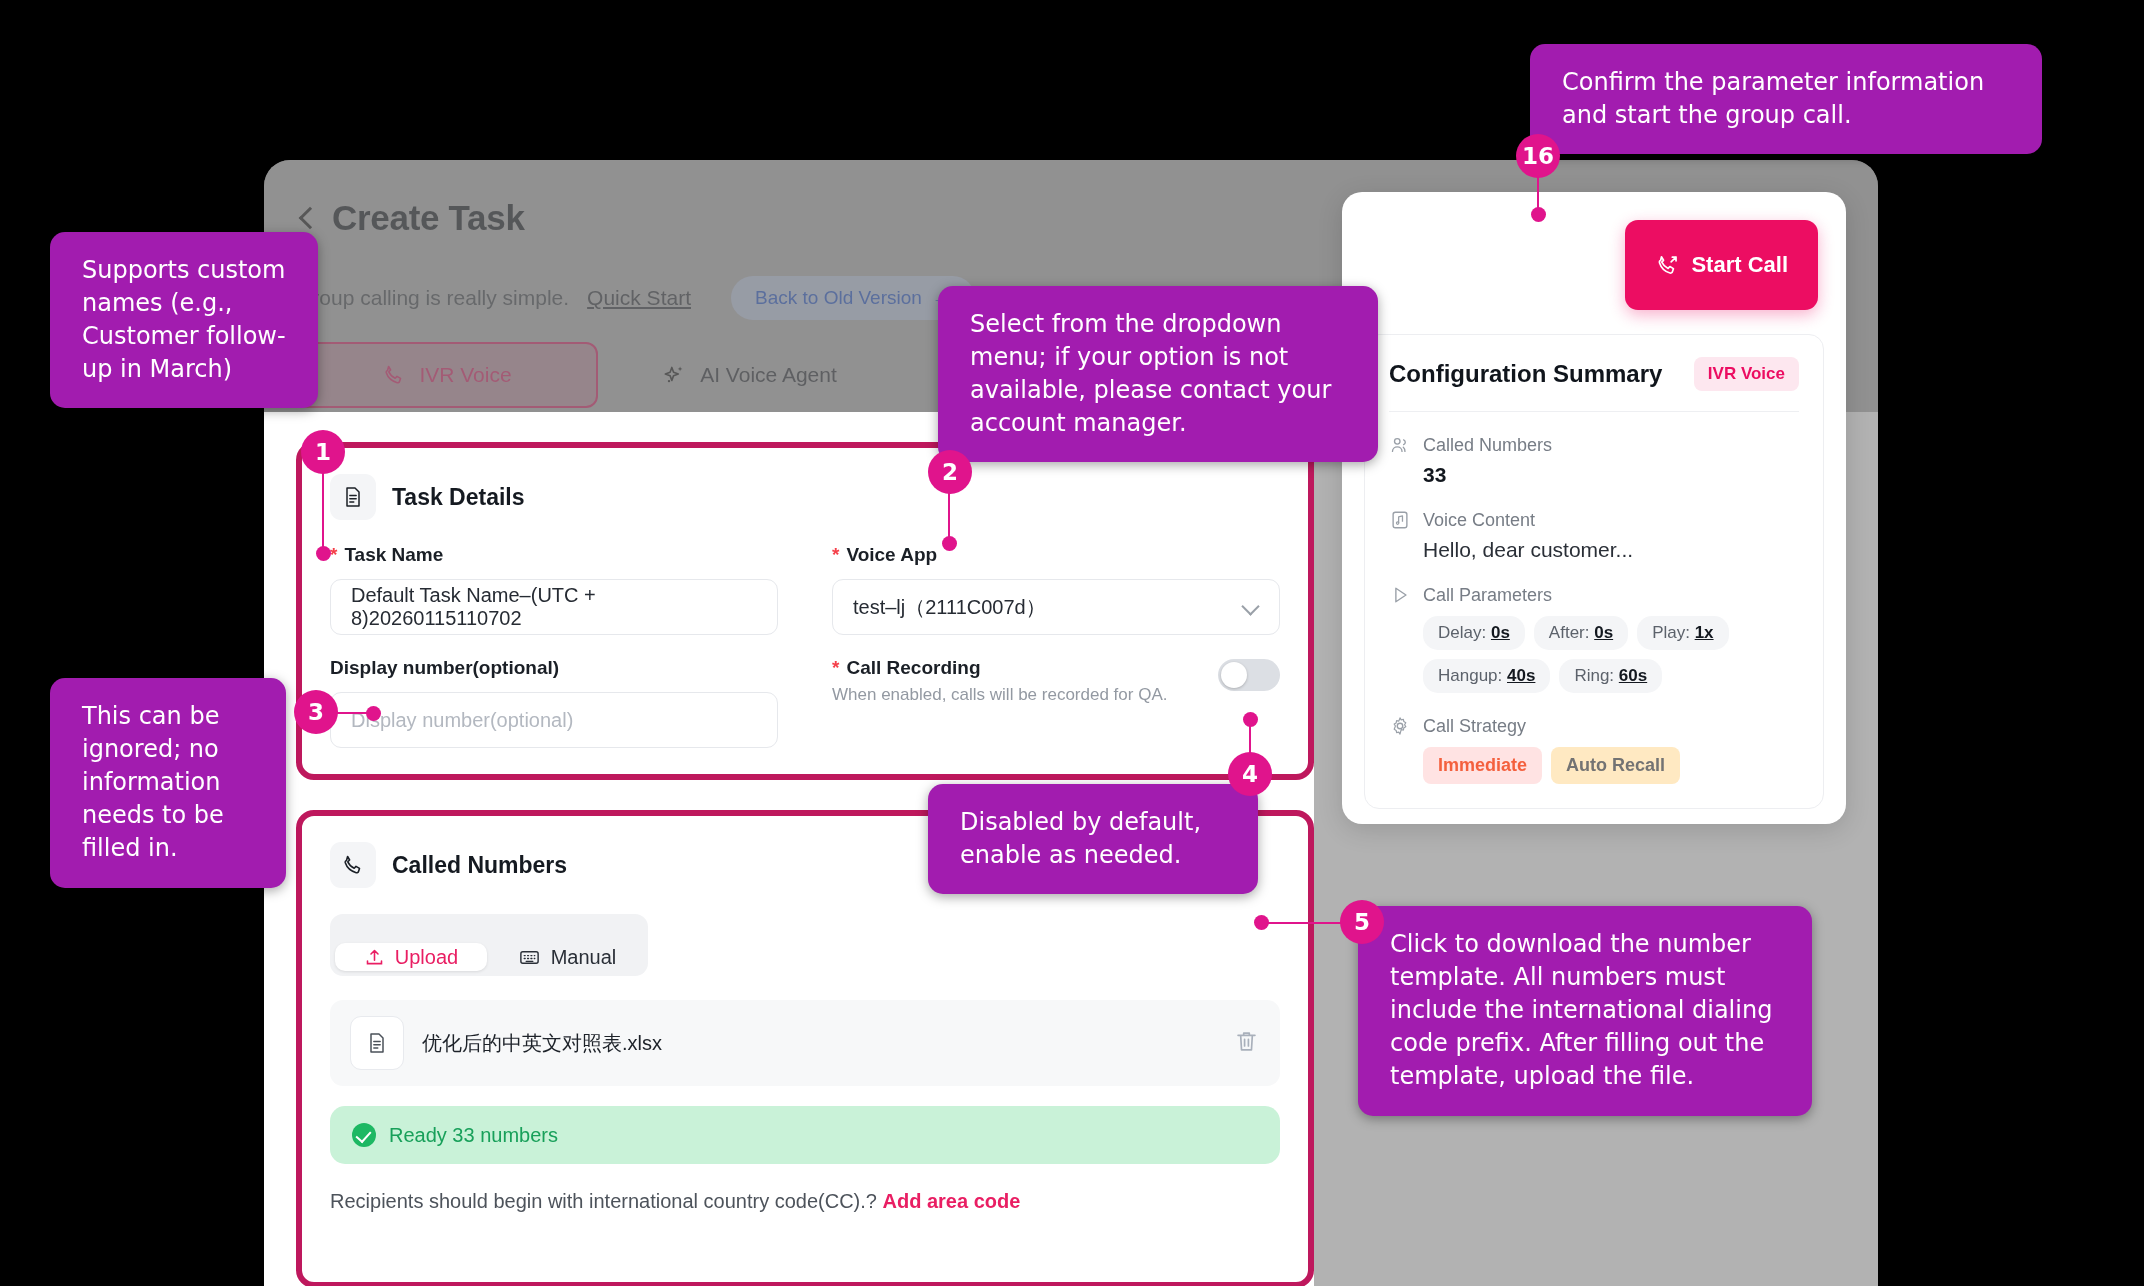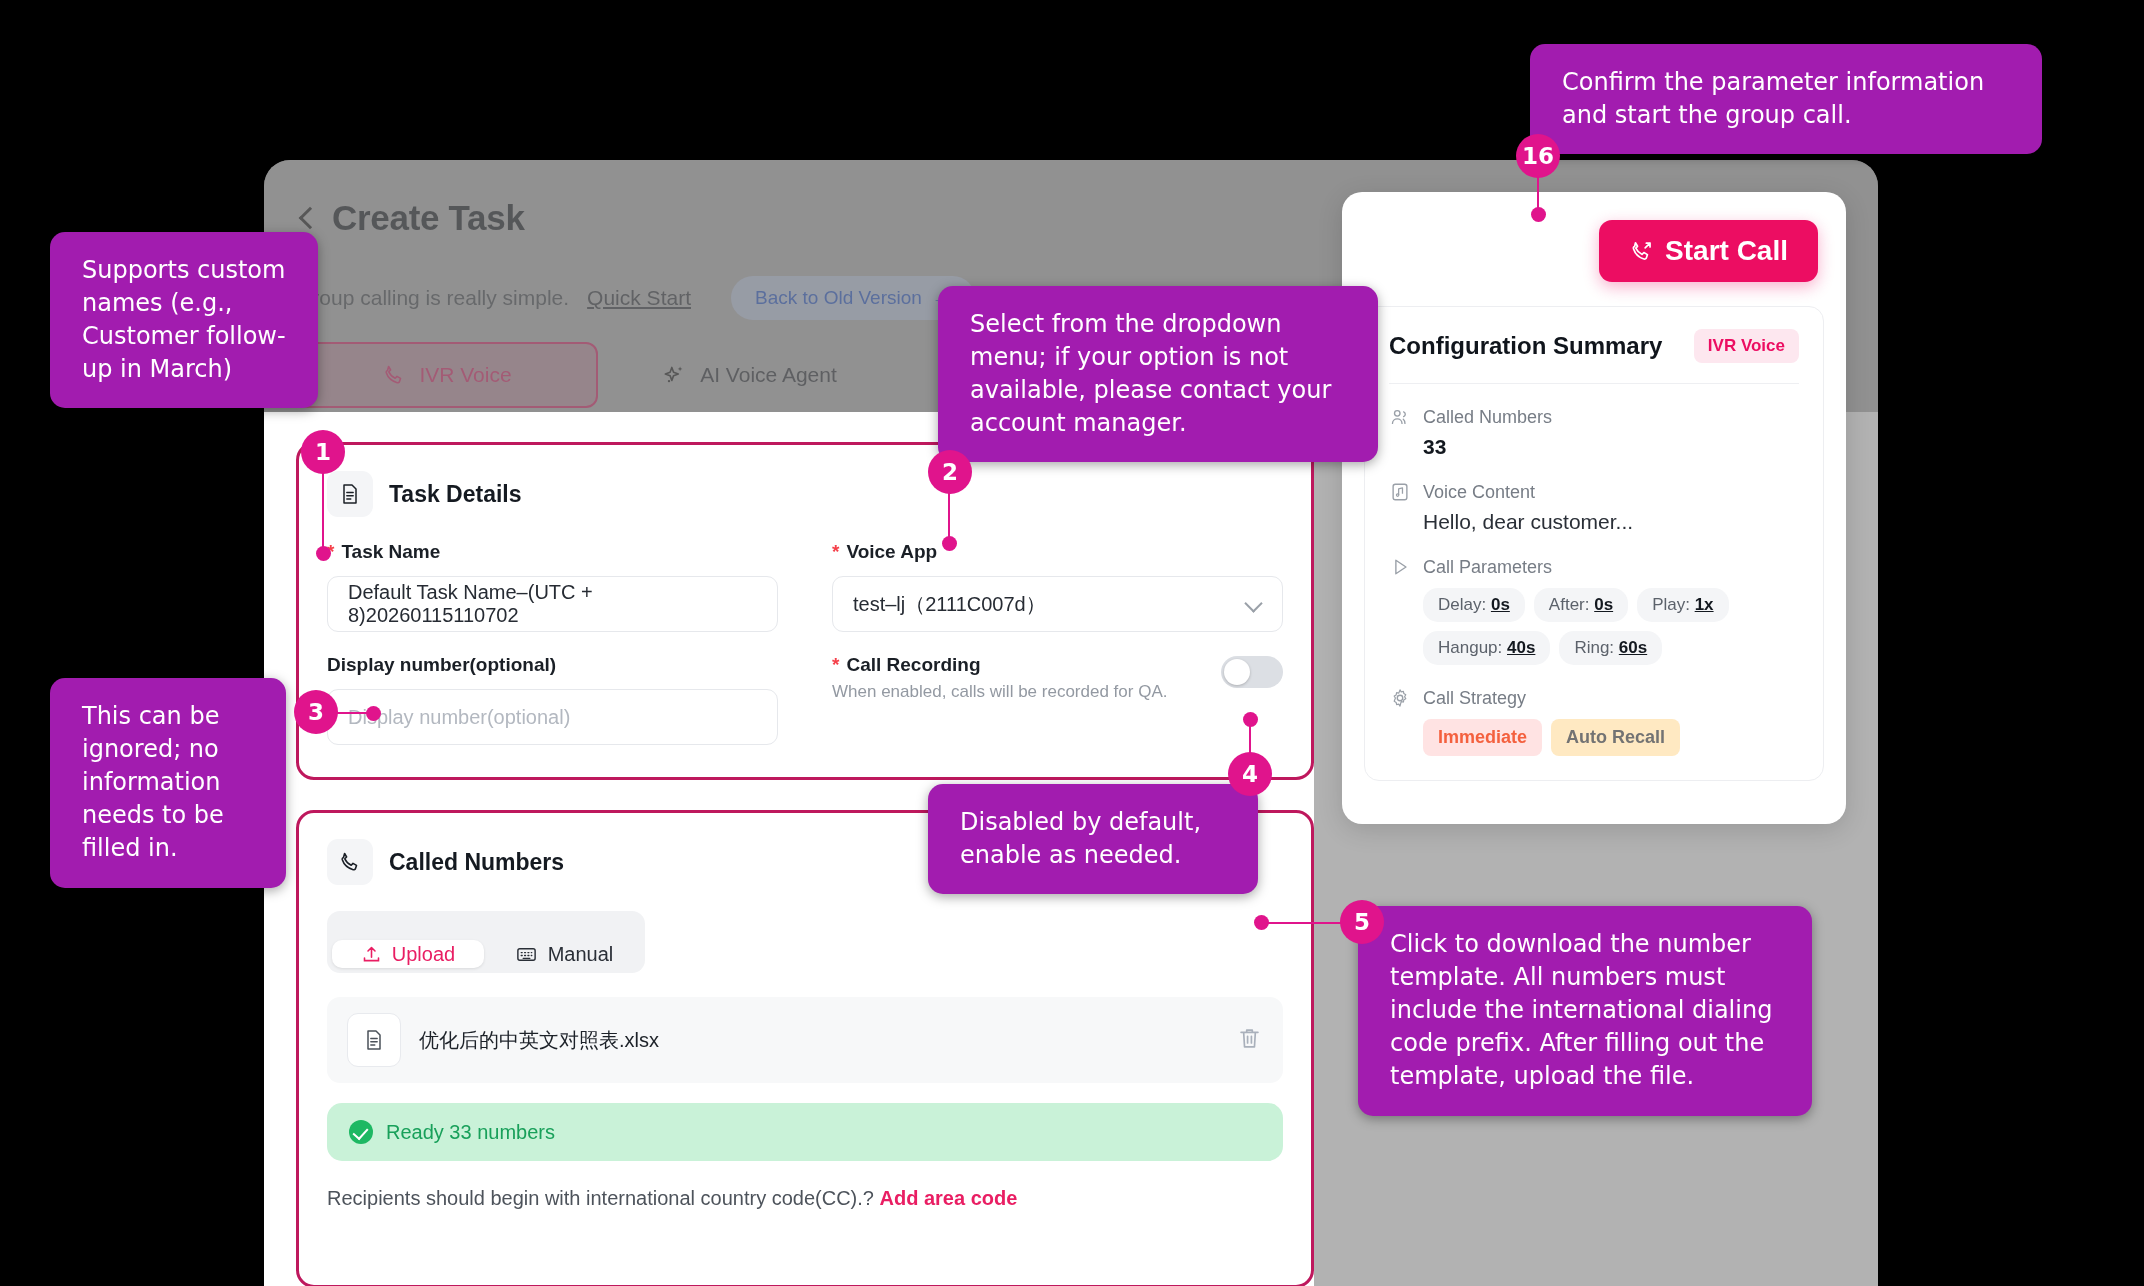--- a/index.html
+++ b/index.html
@@ -64,21 +64,21 @@
   .app-body {
     position: absolute; left: 0; top: 252px;
     width: 100%; height: 884px;
     background: #ffffff;
   }
 
   
   .card {
     position: absolute;
     background: #fff;
-    border: 3px solid #be185d;
+    border: 6px solid #be185d;
     border-radius: 18px;
   }
   .card-task { left: 32px; top: 30px; width: 1018px; height: 338px; }
   .card-numbers { left: 32px; top: 398px; width: 1018px; height: 478px; }
 
   .card-head { display: flex; align-items: center; gap: 16px; padding: 26px 28px 0 28px; }
   .card-ico {
     width: 46px; height: 46px; border-radius: 11px; background: #f4f5f7;
     display: flex; align-items: center; justify-content: center;
   }
@@ -147,22 +147,22 @@
   
   .right-panel {
     position: absolute; left: 1342px; top: 192px;
     width: 504px; height: 632px;
     background: #fff; border-radius: 20px;
     box-shadow: 0 6px 26px rgba(0,0,0,.14);
     z-index: 6;
   }
   .start-call-wrap { display: flex; justify-content: flex-end; padding: 28px 28px 0 28px; }
   .start-call {
-    background: #ec0d62; color: #fff; font-size: 28px; font-weight: 600;
-    padding: 15px 30px; border-radius: 13px; display: flex; align-items: center; gap: 11px;
+    background: #ec0d62; color: #fff; font-size: 22px; font-weight: 600;
+    padding: 32px 30px; border-radius: 13px; display: flex; align-items: center; gap: 11px;
     cursor: pointer; box-shadow: 0 5px 16px rgba(236,13,98,.32);
   }
   .summary-card {
     margin: 24px 22px 0 22px; border: 1px solid #edeef1; border-radius: 15px;
     padding: 22px 24px 24px 24px;
   }
   .sum-head { display: flex; align-items: center; justify-content: space-between; padding-bottom: 20px; border-bottom: 1px solid #eeeff2; }
   .sum-title { font-size: 24px; font-weight: bold; color: #10151c; }
   .badge-ivr { background: #fde7ef; color: #ec0d62; font-size: 17px; font-weight: 600; padding: 7px 14px; border-radius: 8px; }
 

